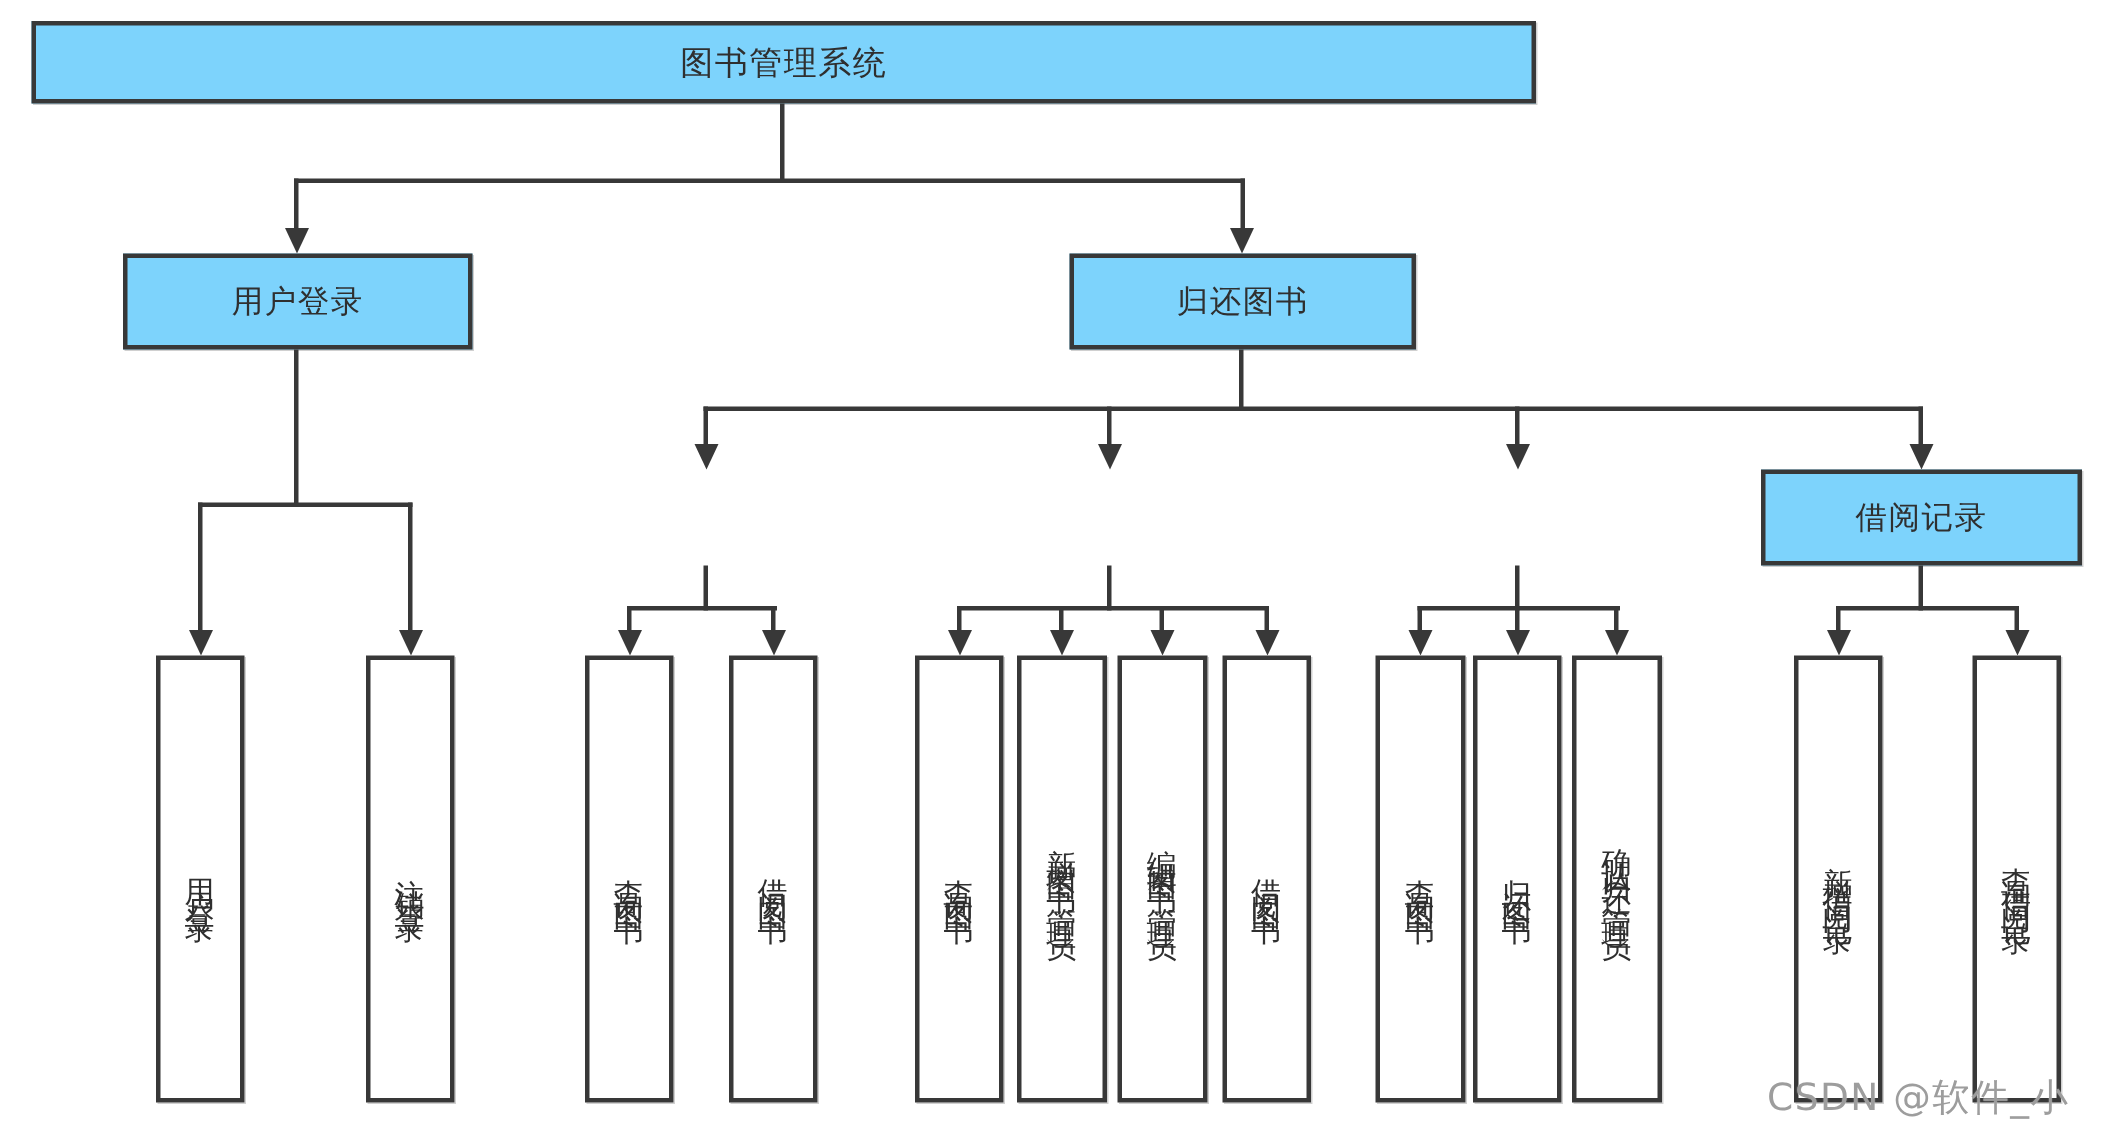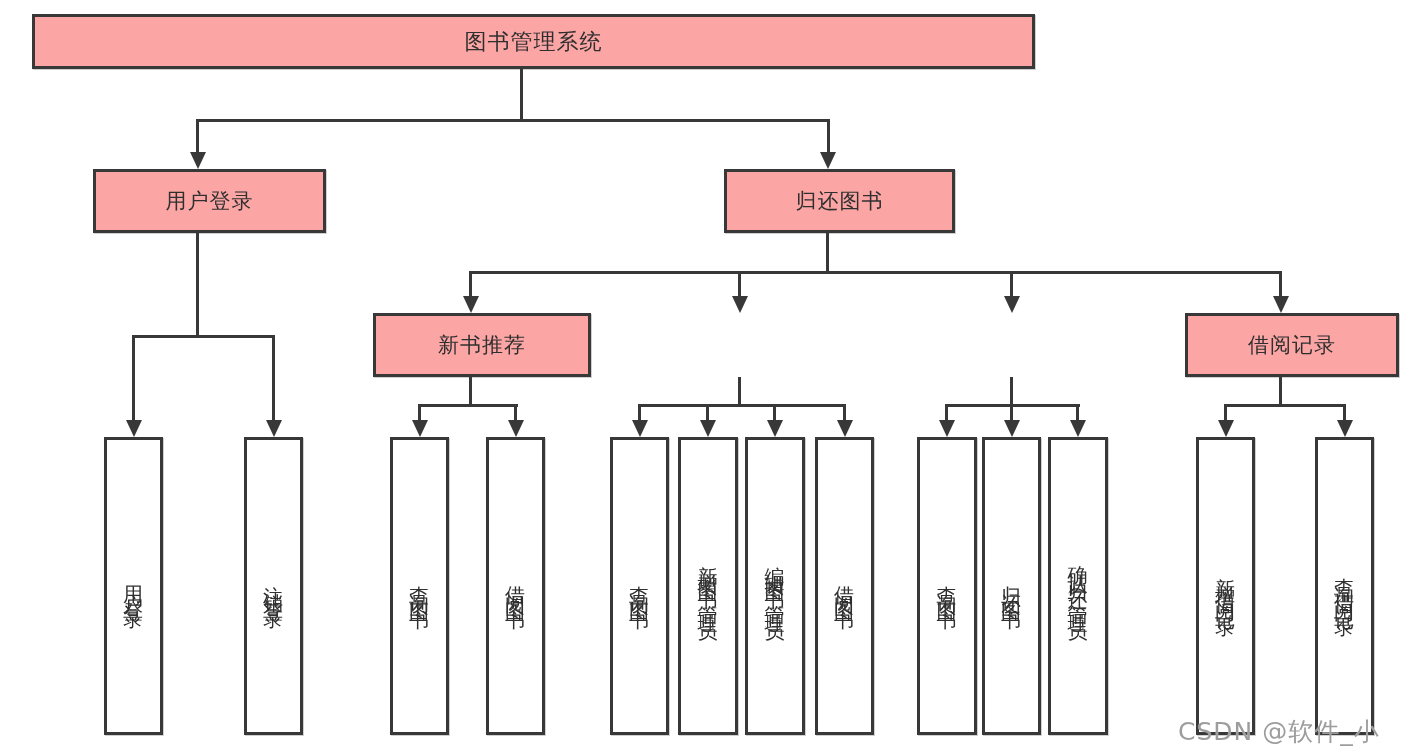--- a/index.html
+++ b/index.html
@@ -10,25 +10,24 @@
   }
   html,body{margin:0;padding:0;background:var(--background);}
   .stage{
     position:relative;width:1405px;height:747px;overflow:hidden;
     background:var(--background);
     font-family:"DejaVu Sans","Liberation Sans",sans-serif;
     color:var(--text);
   }
   .hbox{
     position:absolute;box-sizing:border-box;
-    border:3px solid var(--line);background:#fca5a5;
+    border:3px solid var(--line);background:#7dd3fc;
     display:flex;align-items:center;justify-content:center;
     font-size:21px;letter-spacing:1px;
     box-shadow:1px 1px 0 rgba(120,120,120,.35);
-    margin-left:11px;
   }
   .hbox.root{font-size:22px;}
   .leaf{
     position:absolute;box-sizing:border-box;
     border:3px solid var(--line);background:#fff;
     display:flex;align-items:center;justify-content:center;
     box-shadow:1px 1px 0 rgba(120,120,120,.35);
   }
   .vtext{
     writing-mode:vertical-rl;text-orientation:mixed;
@@ -82,23 +81,20 @@
   <div class="hl" style="left:469px;top:271px;width:813px"></div>
   <div class="vl" style="left:469px;top:271px;height:27px"></div>
   <div class="arw" style="left:463px;top:296px"></div>
   <div class="vl" style="left:738px;top:271px;height:27px"></div>
   <div class="arw" style="left:732px;top:296px"></div>
   <div class="vl" style="left:1010px;top:271px;height:27px"></div>
   <div class="arw" style="left:1004px;top:296px"></div>
   <div class="vl" style="left:1279px;top:271px;height:27px"></div>
   <div class="arw" style="left:1273px;top:296px"></div>
 
-  <div class="hbox" style="left:362px;top:313px;width:218px;height:64px">
-    <span>新书推荐</span>
-  </div>
   <div class="hbox" style="left:1174px;top:313px;width:214px;height:64px">
     <span>借阅记录</span>
   </div>
 
   <div class="vl" style="left:469px;top:377px;height:30px"></div>
   <div class="hl" style="left:418px;top:404px;width:100px"></div>
   <div class="vl" style="left:418px;top:404px;height:18px"></div>
   <div class="arw" style="left:412px;top:420px"></div>
   <div class="vl" style="left:514px;top:404px;height:18px"></div>
   <div class="arw" style="left:508px;top:420px"></div>

